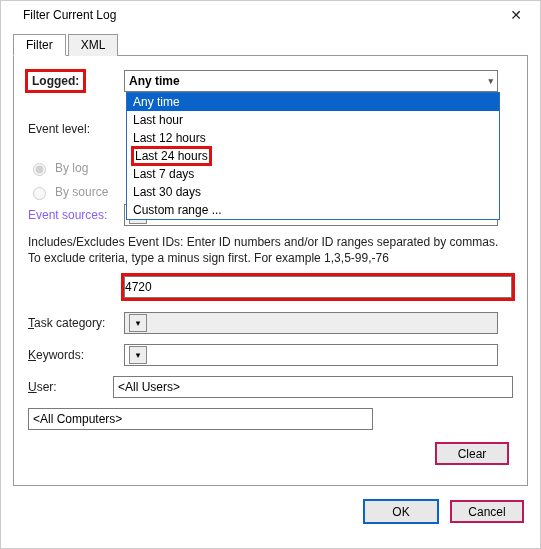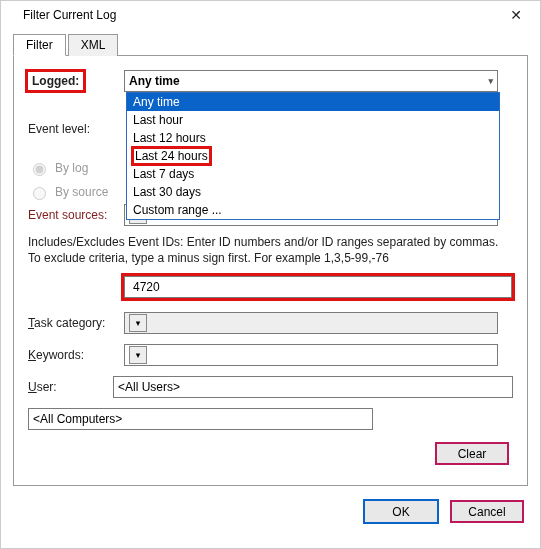--- a/index.html
+++ b/index.html
@@ -22,28 +22,28 @@
   .combo .arrow { margin-left: auto; font-size: 9px; color: #555; }
   .textinput { border: 1px solid #7a7a7a; height: 22px; padding: 1px 4px; background: #fff; width: 100%; }
   .info { color: #222; margin: 8px 0 10px 0; line-height: 1.35; }
   .radio { display: flex; align-items: center; gap: 6px; color: #9a9a9a; margin-bottom: 8px; }
   .radio input { accent-color: #999; }
   .redbox { outline: 3px solid #e01111; outline-offset: -1px; }
   .dropdown { position: absolute; left: 112px; top: 36px; width: 374px; border: 1px solid #2a6bbf; background: #fff; z-index: 10; }
   .dropdown .opt { padding: 1px 6px; line-height: 16px; }
   .dropdown .opt.selected { background: #0a63c9; color: #fff; }
   .eventsources { display:flex; align-items:center; margin-top: 0; }
-  .eventsources .eslabel { width:96px; color:#7f1d1d; }
+  .eventsources .eslabel { width:96px; color:#8b5cf6; }
   .downbtn { width:18px; height:18px; border:1px solid #888; background:#eee; display:flex; align-items:center; justify-content:center; font-size:9px; }
   .btnrow { display:flex; justify-content:flex-end; gap:12px; margin-top: 14px; padding-right:4px; }
   .btn { min-width: 74px; height: 23px; border: 2px solid #be185d; background: #e8e8e8; display:flex; align-items:center; justify-content:center; }
   .btn.primary { border: 1px solid #0a63c9; outline: 1px solid #0a63c9; }
   .clearrow { display:flex; justify-content:flex-end; margin-top:12px; padding-right:4px;}
   .idbox { display:inline-block; outline:3px solid #e01111; padding:0; }
-  .innerfield { border:1px solid #7a7a7a; height:22px; padding:1px 8px; width:388px; background:#fff; }
+  .innerfield { border:1px solid #7a7a7a; height:22px; padding:1px 0; width:388px; background:#fff; }
   .idrow { margin-left: 96px; margin-bottom: 14px; }
   .loggedlbl { outline:3px solid #e01111; padding: 2px 4px; display:inline-block; }
 </style>
 </head>
 <body>
 
 <div class="dialog">
   <div class="titlebar">
     <span class="title">Filter Current Log</span>
     <span class="close">✕</span>

